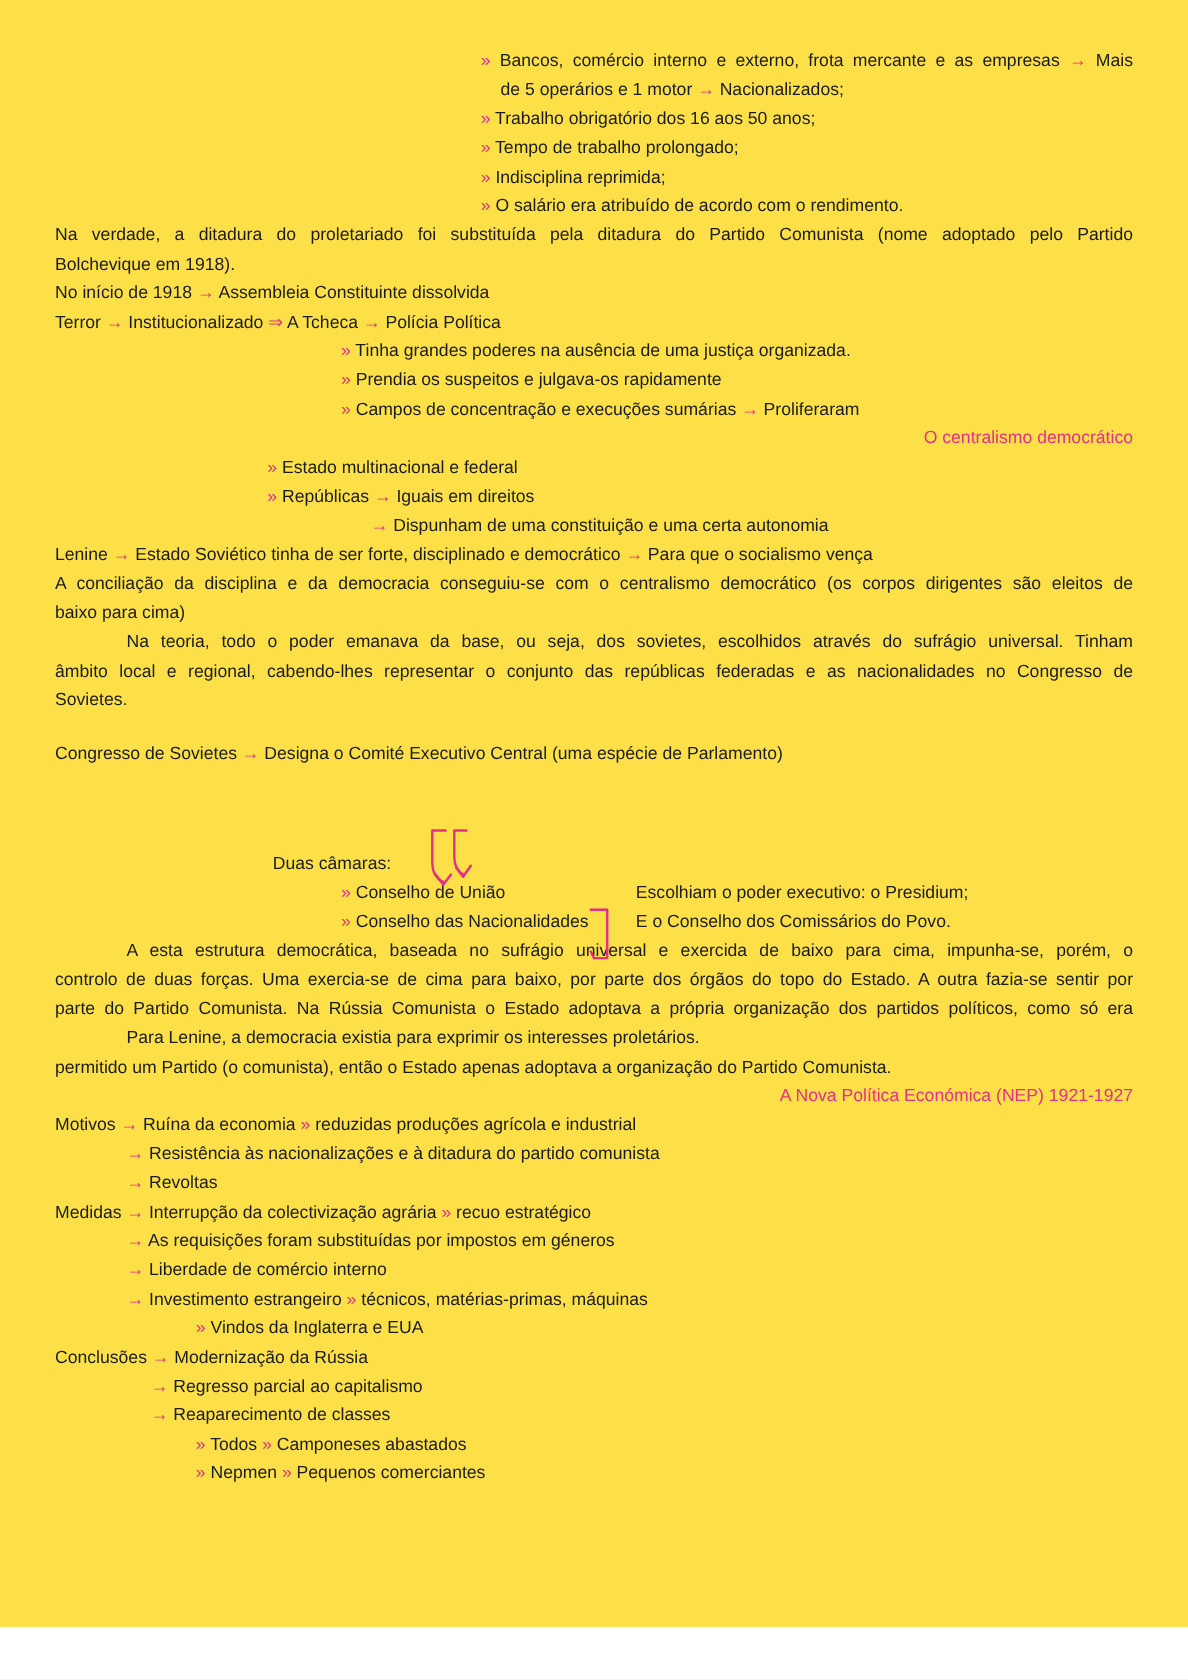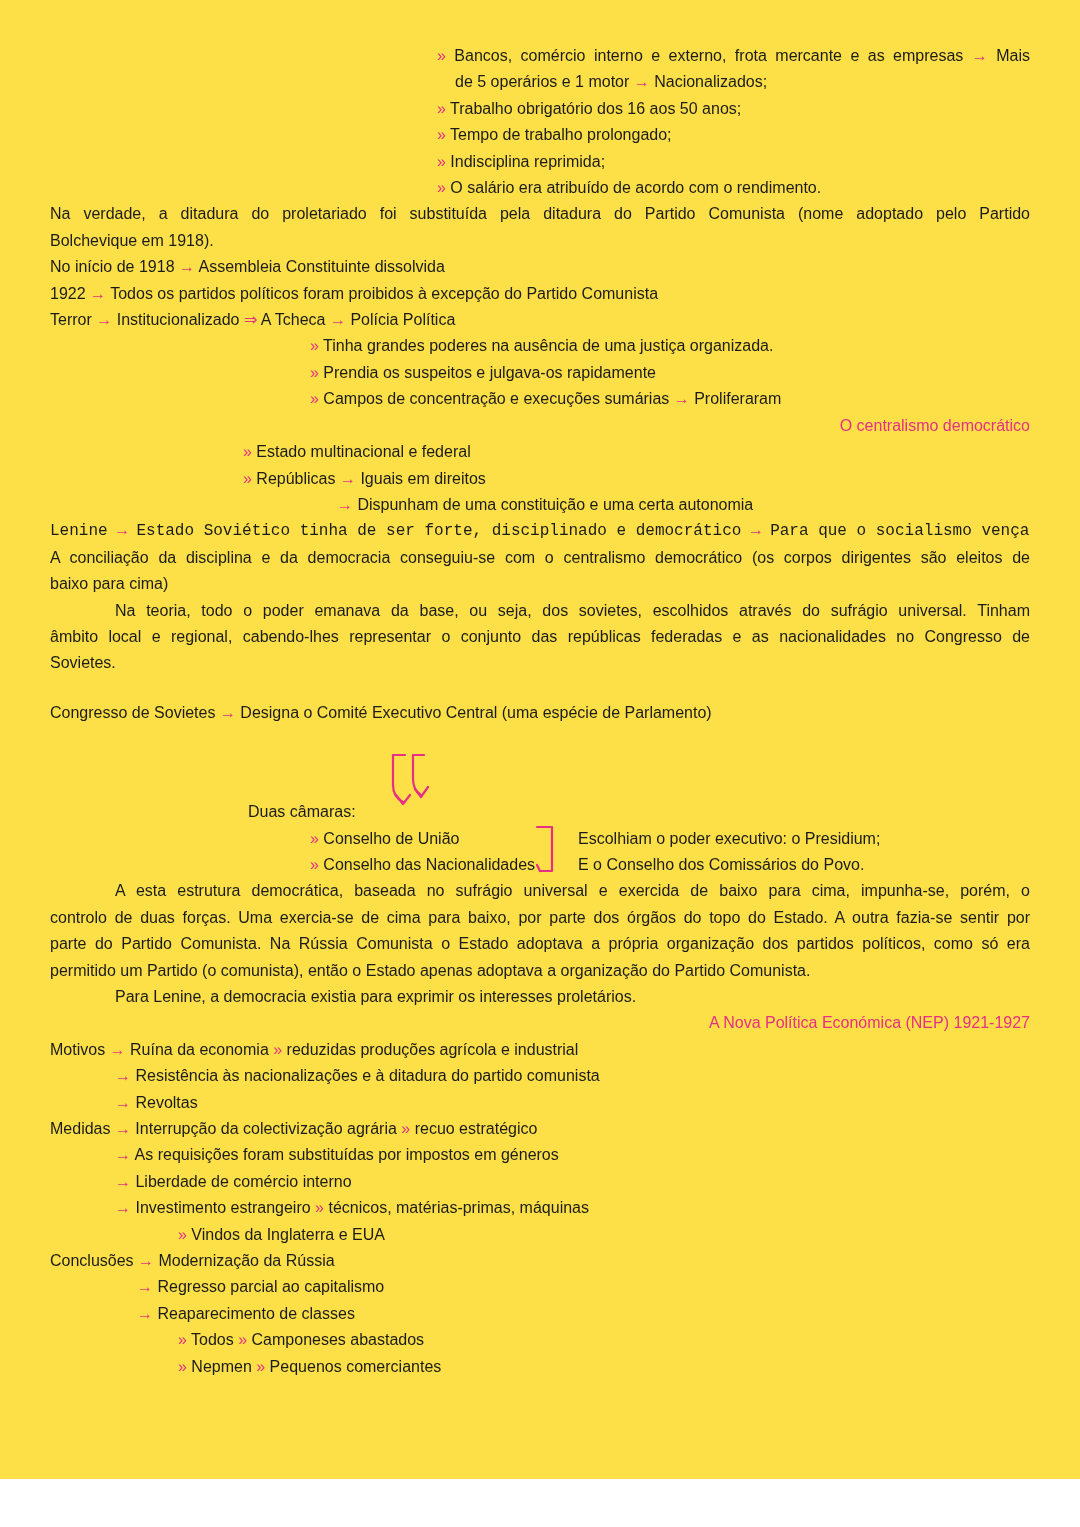--- a/index.html
+++ b/index.html
@@ -47,44 +47,43 @@
   <div class="lines">
       <div class="ln just" style="padding-left: 387px;"><span class="accent">» </span><span class="ink">Bancos, comércio interno e externo, frota mercante e as empresas </span><span class="accent">→</span><span class="ink"> Mais</span></div>
       <div class="ln" style="padding-left: 405px;"><span class="ink">de 5 operários e 1 motor </span><span class="accent">→</span><span class="ink"> Nacionalizados;</span></div>
       <div class="ln" style="padding-left: 387px;"><span class="accent">» </span><span class="ink">Trabalho obrigatório dos 16 aos 50 anos;</span></div>
       <div class="ln" style="padding-left: 387px;"><span class="accent">» </span><span class="ink">Tempo de trabalho prolongado;</span></div>
       <div class="ln" style="padding-left: 387px;"><span class="accent">» </span><span class="ink">Indisciplina reprimida;</span></div>
       <div class="ln" style="padding-left: 387px;"><span class="accent">» </span><span class="ink">O salário era atribuído de acordo com o rendimento.</span></div>
       <div class="ln just" style="padding-left: 0px;"><span class="ink">Na verdade, a ditadura do proletariado foi substituída pela ditadura do Partido Comunista (nome adoptado pelo Partido</span></div>
       <div class="ln" style="padding-left: 0px;"><span class="ink">Bolchevique em 1918).</span></div>
       <div class="ln" style="padding-left: 0px;"><span class="ink">No início de 1918 </span><span class="accent">→</span><span class="ink"> Assembleia Constituinte dissolvida</span></div>
-      <div class="ln" style="padding-left: 0px;"><span class="ink">1922 </span><span class="accent">→</span><span class="ink"> Todos os partidos políticos foram proibidos à excepção do Partido Comunista</span></div>
       <div class="ln" style="padding-left: 0px;"><span class="ink">Terror </span><span class="accent">→</span><span class="ink"> Institucionalizado </span><span class="accent">⇒</span><span class="ink"> A Tcheca </span><span class="accent">→</span><span class="ink"> Polícia Política</span></div>
       <div class="ln" style="padding-left: 260px;"><span class="accent">» </span><span class="ink">Tinha grandes poderes na ausência de uma justiça organizada.</span></div>
       <div class="ln" style="padding-left: 260px;"><span class="accent">» </span><span class="ink">Prendia os suspeitos e julgava-os rapidamente</span></div>
       <div class="ln" style="padding-left: 260px;"><span class="accent">» </span><span class="ink">Campos de concentração e execuções sumárias </span><span class="accent">→</span><span class="ink"> Proliferaram</span></div>
       <div class="ln right"><span class="accent">O centralismo democrático</span></div>
       <div class="ln" style="padding-left: 193px;"><span class="accent">» </span><span class="ink">Estado multinacional e federal</span></div>
       <div class="ln" style="padding-left: 193px;"><span class="accent">» </span><span class="ink">Repúblicas </span><span class="accent">→</span><span class="ink"> Iguais em direitos</span></div>
       <div class="ln" style="padding-left: 287px;"><span class="accent">→</span><span class="ink"> Dispunham de uma constituição e uma certa autonomia</span></div>
-      <div class="ln" style="padding-left: 0px; font-family: Liberation Mono, monospace;"><span class="ink">Lenine </span><span class="accent">→</span><span class="ink"> Estado Soviético tinha de ser forte, disciplinado e democrático </span><span class="accent">→</span><span class="ink"> Para que o socialismo vença</span></div>
+      <div class="ln" style="padding-left: 0px;"><span class="ink">Lenine </span><span class="accent">→</span><span class="ink"> Estado Soviético tinha de ser forte, disciplinado e democrático </span><span class="accent">→</span><span class="ink"> Para que o socialismo vença</span></div>
       <div class="ln just" style="padding-left: 0px;"><span class="ink">A conciliação da disciplina e da democracia conseguiu-se com o centralismo democrático (os corpos dirigentes são eleitos de</span></div>
       <div class="ln" style="padding-left: 0px;"><span class="ink">baixo para cima)</span></div>
       <div class="ln just" style="padding-left: 65px;"><span class="ink">Na teoria, todo o poder emanava da base, ou seja, dos sovietes, escolhidos através do sufrágio universal. Tinham</span></div>
       <div class="ln just" style="padding-left: 0px;"><span class="ink">âmbito local e regional, cabendo-lhes representar o conjunto das repúblicas federadas e as nacionalidades no Congresso de</span></div>
       <div class="ln" style="padding-left: 0px;"><span class="ink">Sovietes.</span></div>
       <div class="ln" style="padding-left: 0px; margin-top: 23px;"><span class="ink">Congresso de Sovietes </span><span class="accent">→</span><span class="ink"> Designa o Comité Executivo Central (uma espécie de Parlamento)</span></div>
       <div class="ln" style="padding-left: 198px; margin-top: 73px;"><span class="ink">Duas câmaras:</span></div>
       <div class="ln" style="padding-left: 260px;"><span class="accent">» </span><span class="ink">Conselho de União</span><span class="ink abs" style="left: 528px;">Escolhiam o poder executivo: o Presidium;</span></div>
       <div class="ln" style="padding-left: 260px;"><span class="accent">» </span><span class="ink">Conselho das Nacionalidades</span><span class="ink abs" style="left: 528px;">E o Conselho dos Comissários do Povo.</span></div>
       <div class="ln just" style="padding-left: 65px;"><span class="ink">A esta estrutura democrática, baseada no sufrágio universal e exercida de baixo para cima, impunha-se, porém, o</span></div>
       <div class="ln just" style="padding-left: 0px;"><span class="ink">controlo de duas forças. Uma exercia-se de cima para baixo, por parte dos órgãos do topo do Estado. A outra fazia-se sentir por</span></div>
       <div class="ln just" style="padding-left: 0px;"><span class="ink">parte do Partido Comunista. Na Rússia Comunista o Estado adoptava a própria organização dos partidos políticos, como só era</span></div>
+      <div class="ln" style="padding-left: 65px;"><span class="ink">Para Lenine, a democracia existia para exprimir os interesses proletários.</span></div>
       <div class="ln" style="padding-left: 0px;"><span class="ink">permitido um Partido (o comunista), então o Estado apenas adoptava a organização do Partido Comunista.</span></div>
-      <div class="ln" style="padding-left: 65px;"><span class="ink">Para Lenine, a democracia existia para exprimir os interesses proletários.</span></div>
       <div class="ln right"><span class="accent">A Nova Política Económica (NEP) 1921-1927</span></div>
       <div class="ln" style="padding-left: 0px;"><span class="ink">Motivos </span><span class="accent">→</span><span class="ink"> Ruína da economia </span><span class="accent">»</span><span class="ink"> reduzidas produções agrícola e industrial</span></div>
       <div class="ln" style="padding-left: 65px;"><span class="accent">→</span><span class="ink"> Resistência às nacionalizações e à ditadura do partido comunista</span></div>
       <div class="ln" style="padding-left: 65px;"><span class="accent">→</span><span class="ink"> Revoltas</span></div>
       <div class="ln" style="padding-left: 0px;"><span class="ink">Medidas </span><span class="accent">→</span><span class="ink"> Interrupção da colectivização agrária </span><span class="accent">»</span><span class="ink"> recuo estratégico</span></div>
       <div class="ln" style="padding-left: 65px;"><span class="accent">→</span><span class="ink"> As requisições foram substituídas por impostos em géneros</span></div>
       <div class="ln" style="padding-left: 65px;"><span class="accent">→</span><span class="ink"> Liberdade de comércio interno</span></div>
       <div class="ln" style="padding-left: 65px;"><span class="accent">→</span><span class="ink"> Investimento estrangeiro </span><span class="accent">»</span><span class="ink"> técnicos, matérias-primas, máquinas</span></div>
       <div class="ln" style="padding-left: 128px;"><span class="accent">» </span><span class="ink">Vindos da Inglaterra e EUA</span></div>
       <div class="ln" style="padding-left: 0px;"><span class="ink">Conclusões </span><span class="accent">→</span><span class="ink"> Modernização da Rússia</span></div>

